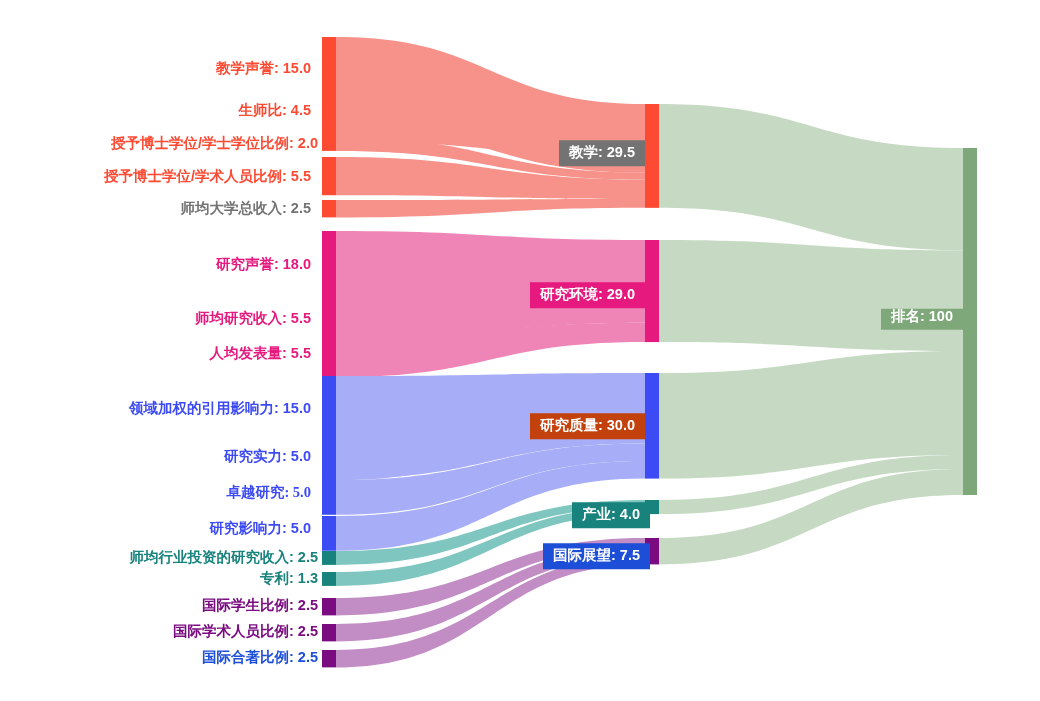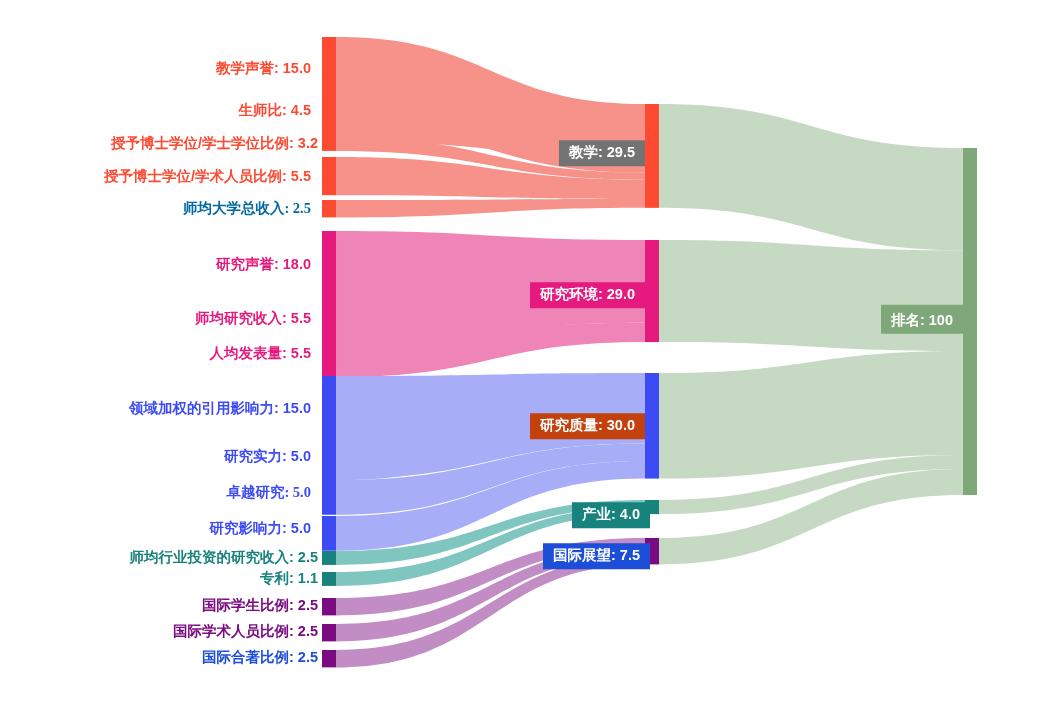--- a/index.html
+++ b/index.html
@@ -4,21 +4,21 @@
 <style>
   html,body{margin:0;padding:0;background:#ffffff;}
   body{width:1040px;height:701px;overflow:hidden;
        font-family:"Liberation Sans","DejaVu Sans",sans-serif;}
   #stage{position:relative;width:1040px;height:547px;background:#fff;}
   svg#sankey{position:absolute;left:0;top:0;width:1040px;height:701px;}
   .node-label{position:absolute;white-space:nowrap;font-weight:bold;font-size:14.5px;
               letter-spacing:0px;line-height:1;}
   .src-label{transform:translateY(-50%);text-align:right;}
   .mid-label{transform:translateY(-50%);color:#ffffff;padding:5px 10px 6px 10px;}
-  .tgt-label{transform:translateY(-50%);color:#ffffff;padding:8px 10px 6px 10px;}
+  .tgt-label{transform:translateY(-50%);color:#ffffff;padding:0 10px 6px 10px;}
 </style>
 </head>
 <body>
 
 <div id="stage">
   <svg id="sankey" viewBox="0 0 1040 701" preserveAspectRatio="none">
       <path d="M 336 37 C 490.5 37, 490.5 104, 645 104 L 645 156.8 C 490.5 156.8, 490.5 141.25, 336 141.25 Z" fill="#F7928B"></path>
       <path d="M 336 95 C 490.5 95, 490.5 156.8, 645 156.8 L 645 172.64000000000001 C 490.5 172.64000000000001, 490.5 126.275, 336 126.275 Z" fill="#F7928B"></path>
       <path d="M 336 137 C 490.5 137, 490.5 172.64, 645 172.64 L 645 179.67999999999998 C 490.5 179.67999999999998, 490.5 150.9, 336 150.9 Z" fill="#F7928B"></path>
       <path d="M 336 157 C 490.5 157, 490.5 179.68, 645 179.68 L 645 199.04000000000002 C 490.5 199.04000000000002, 490.5 195.225, 336 195.225 Z" fill="#F7928B"></path>
@@ -60,32 +60,32 @@
       <rect x="645" y="104" width="14" height="103.84" fill="#FC4A33"></rect>
       <rect x="645" y="240" width="14" height="102.08" fill="#E6197E"></rect>
       <rect x="645" y="373" width="14" height="105.6" fill="#3D4BF5"></rect>
       <rect x="645" y="500" width="14" height="14.08" fill="#18827C"></rect>
       <rect x="645" y="538" width="14" height="26.4" fill="#7A0B81"></rect>
       <rect x="963" y="148" width="14" height="347" fill="#7FA87A"></rect>
     </svg>
   <div id="labels">
       <div class="node-label src-label" style="color: rgb(252, 74, 51); right: 729px; top: 68px;">教学声誉:  15.0</div>
       <div class="node-label src-label" style="color: rgb(252, 74, 51); right: 729px; top: 110px;">生师比:  4.5</div>
-      <div class="node-label src-label" style="color: rgb(252, 74, 51); right: 722px; top: 143px;">授予博士学位/学士学位比例:  3.2</div>
+      <div class="node-label src-label" style="color: rgb(252, 74, 51); right: 722px; top: 143px;">授予博士学位/学士学位比例:  2.0</div>
       <div class="node-label src-label" style="color: rgb(252, 74, 51); right: 729px; top: 176px;">授予博士学位/学术人员比例:  5.5</div>
-      <div class="node-label src-label" style="color: #0369a1; right: 729px; top: 208px; font-family: Liberation Serif, serif;">师均大学总收入:  2.5</div>
+      <div class="node-label src-label" style="color: #737373; right: 729px; top: 208px;">师均大学总收入:  2.5</div>
       <div class="node-label src-label" style="color: rgb(230, 25, 126); right: 729px; top: 264px;">研究声誉:  18.0</div>
       <div class="node-label src-label" style="color: rgb(230, 25, 126); right: 729px; top: 318px;">师均研究收入:  5.5</div>
       <div class="node-label src-label" style="color: rgb(230, 25, 126); right: 729px; top: 353px;">人均发表量:  5.5</div>
       <div class="node-label src-label" style="color: rgb(61, 75, 245); right: 729px; top: 408px;">领域加权的引用影响力:  15.0</div>
       <div class="node-label src-label" style="color: rgb(61, 75, 245); right: 729px; top: 456px;">研究实力:  5.0</div>
       <div class="node-label src-label" style="color: rgb(61, 75, 245); right: 729px; top: 492px; font-family: Liberation Serif, serif;">卓越研究:  5.0</div>
       <div class="node-label src-label" style="color: rgb(61, 75, 245); right: 729px; top: 528px;">研究影响力:  5.0</div>
       <div class="node-label src-label" style="color: rgb(24, 130, 124); right: 722px; top: 557px;">师均行业投资的研究收入:  2.5</div>
-      <div class="node-label src-label" style="color: rgb(24, 130, 124); right: 722px; top: 578px;">专利:  1.1</div>
+      <div class="node-label src-label" style="color: rgb(24, 130, 124); right: 722px; top: 578px;">专利:  1.3</div>
       <div class="node-label src-label" style="color: rgb(122, 11, 129); right: 722px; top: 605px;">国际学生比例:  2.5</div>
       <div class="node-label src-label" style="color: rgb(122, 11, 129); right: 722px; top: 631px;">国际学术人员比例:  2.5</div>
       <div class="node-label src-label" style="color: #1d4ed8; right: 722px; top: 657px;">国际合著比例:  2.5</div>
       <div class="node-label mid-label" style="background: #737373; right: 395px; top: 153px;">教学:  29.5</div>
       <div class="node-label mid-label" style="background: rgb(230, 25, 126); right: 395px; top: 295px;">研究环境:  29.0</div>
       <div class="node-label mid-label" style="background: #c2410c; right: 395px; top: 426px;">研究质量:  30.0</div>
       <div class="node-label mid-label" style="background: rgb(24, 130, 124); right: 390px; top: 515px;">产业:  4.0</div>
       <div class="node-label mid-label" style="background: #1d4ed8; right: 390px; top: 556px;">国际展望:  7.5</div>
       <div class="node-label tgt-label" style="background: rgb(127, 168, 122); right: 77px; top: 319px;">排名:  100</div>
     </div>

